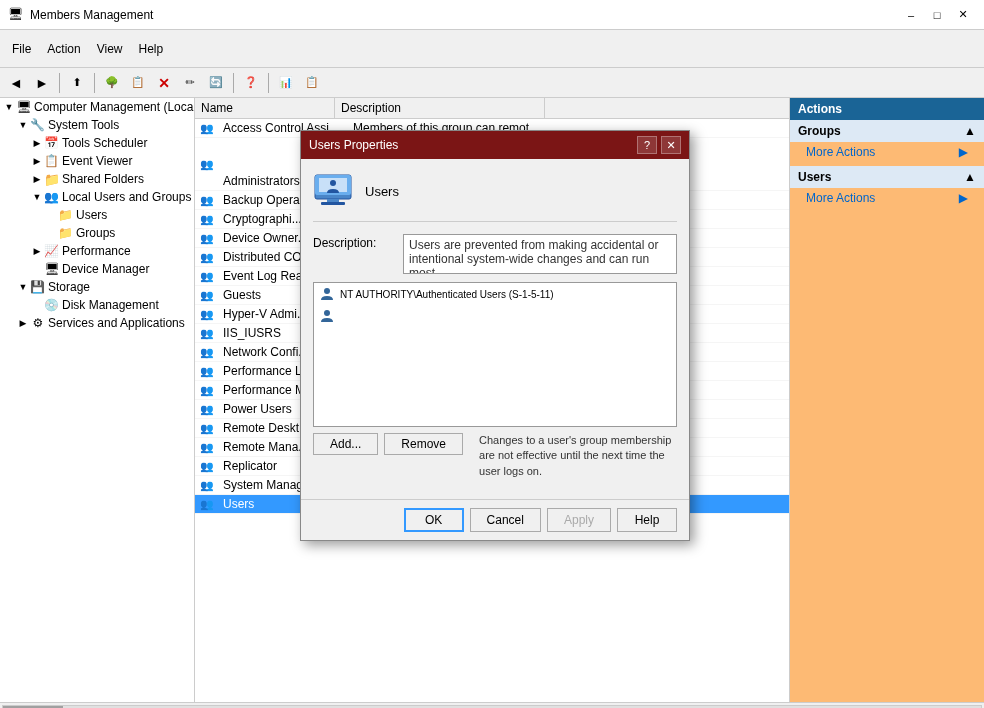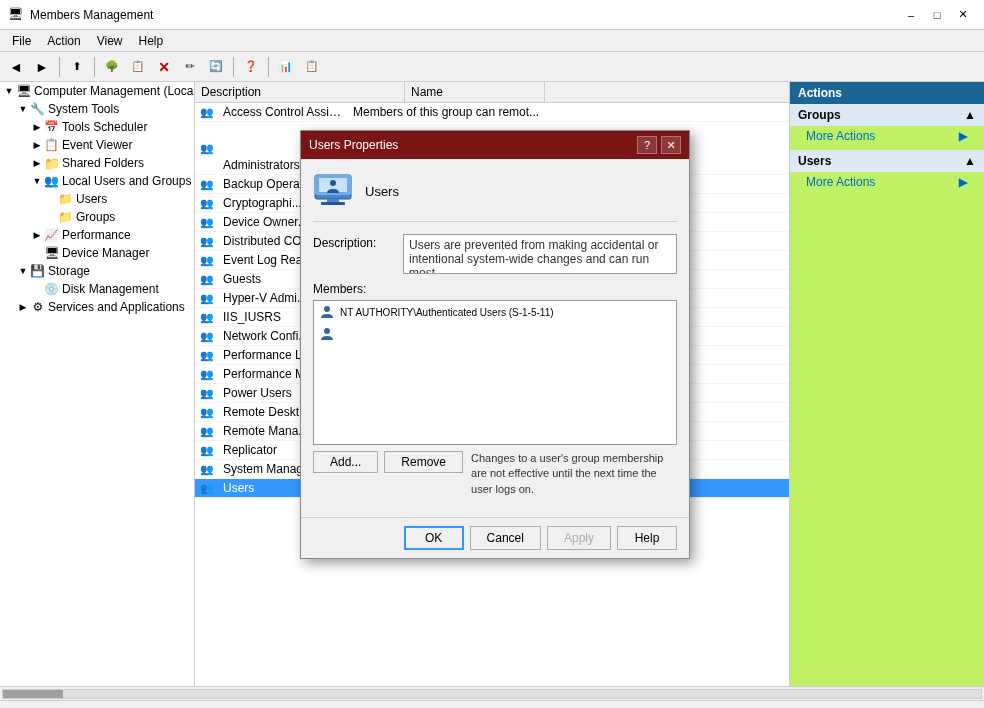--- a/index.html
+++ b/index.html
@@ -22,21 +22,21 @@
       width: 26px; height: 20px;
       display: flex; align-items: center; justify-content: center;
       font-size: 11px; cursor: pointer;
       background: transparent;
       border: none;
     }
 
     
     .menu-bar {
       background: #f0f0f0;
-      height: 22px;
+      height: 38px;
       display: flex;
       align-items: center;
       border-bottom: 1px solid #ccc;
       padding: 0 4px;
     }
     .menu-item {
       padding: 2px 8px;
       cursor: pointer;
       font-size: 12px;
     }
@@ -114,21 +114,21 @@
       padding: 1px 4px;
       cursor: pointer;
       border-bottom: 1px solid #f5f5f5;
     }
     .list-row.selected { background: #3399ff; color: #fff; }
     .list-cell { padding: 1px 4px; font-size: 12px; overflow: hidden; text-overflow: ellipsis; white-space: nowrap; }
 
     
     .right-panel {
       width: 195px;
-      background: #bef264;
+      background: #fdba74;
       border-left: 1px solid #ccc;
       overflow: auto;
       flex-shrink: 0;
     }
     .actions-section { }
     .actions-title {
       background: #1a6496;
       color: #fff;
       padding: 4px 8px;
       font-size: 12px;
@@ -447,22 +447,22 @@
 
     <div class="tree-item" style="padding-left:16px;">
       <span class="expand-btn">▶</span>
       <span class="tree-icon">⚙</span>
       <span>Services and Applications</span>
     </div>
   </div>
 
   <div class="center-panel">
     <div class="list-header">
+      <div class="list-header-cell" style="width:140px;">Name</div>
       <div class="list-header-cell" style="width:210px;">Description</div>
-      <div class="list-header-cell" style="width:140px;">Name</div>
     </div>
 
     <div class="list-row">
       <span class="tree-icon" style="margin-right:4px; color:#336699; font-size:11px;">👥</span>
       <div class="list-cell" style="width:130px;">Access Control Assis...</div>
       <div class="list-cell" style="width:210px;">Members of this group can remot...</div>
     </div>
     <div class="list-row">
       <span class="tree-icon" style="margin-right:4px; color:#336699; font-size:11px;">👥</span>
       <div class="list-cell" style="width:130px;margin-top:34px;">Administrators</div>
@@ -622,42 +622,41 @@
           </svg>
         </div>
         <span class="dialog-group-name">Users</span>
       </div>
 
       <div class="form-row">
         <div class="form-label">Description:</div>
         <textarea class="form-field" readonly="" style="height: 40px; color: rgb(51, 51, 51);">Users are prevented from making accidental or intentional system-wide changes and can run most</textarea>
       </div>
 
-      <div class="members-label">Members:</div>
       <div class="members-list">
         <div class="member-item">
           <span class="member-icon">
             <svg width="16" height="16" viewBox="0 0 16 16">
               <circle cx="8" cy="5" r="3" fill="#336699"></circle>
               <path d="M2 14 Q2 10 8 10 Q14 10 14 14" fill="#336699"></path>
             </svg>
           </span>
           <span>NT AUTHORITY\Authenticated Users (S-1-5-11)</span>
         </div>
         <div class="member-item">
           <span class="member-icon">
             <svg width="16" height="16" viewBox="0 0 16 16">
               <circle cx="8" cy="5" r="3" fill="#336699"></circle>
               <path d="M2 14 Q2 10 8 10 Q14 10 14 14" fill="#336699"></path>
             </svg>
           </span>
         </div>
       </div>
 
-      <div style="display:flex; align-items:flex-start; gap:8px; margin-bottom:8px;">
+      <div style="display:flex; align-items:flex-start; gap:16px; margin-bottom:8px;">
         <div class="members-btn-row">
           <button class="dialog-btn">Add...</button>
           <button class="dialog-btn">Remove</button>
         </div>
         <div class="change-notice">Changes to a user's group membership are not effective until the next time the user logs on.</div>
       </div>
 
     </div>
 
     <div class="dialog-footer">

